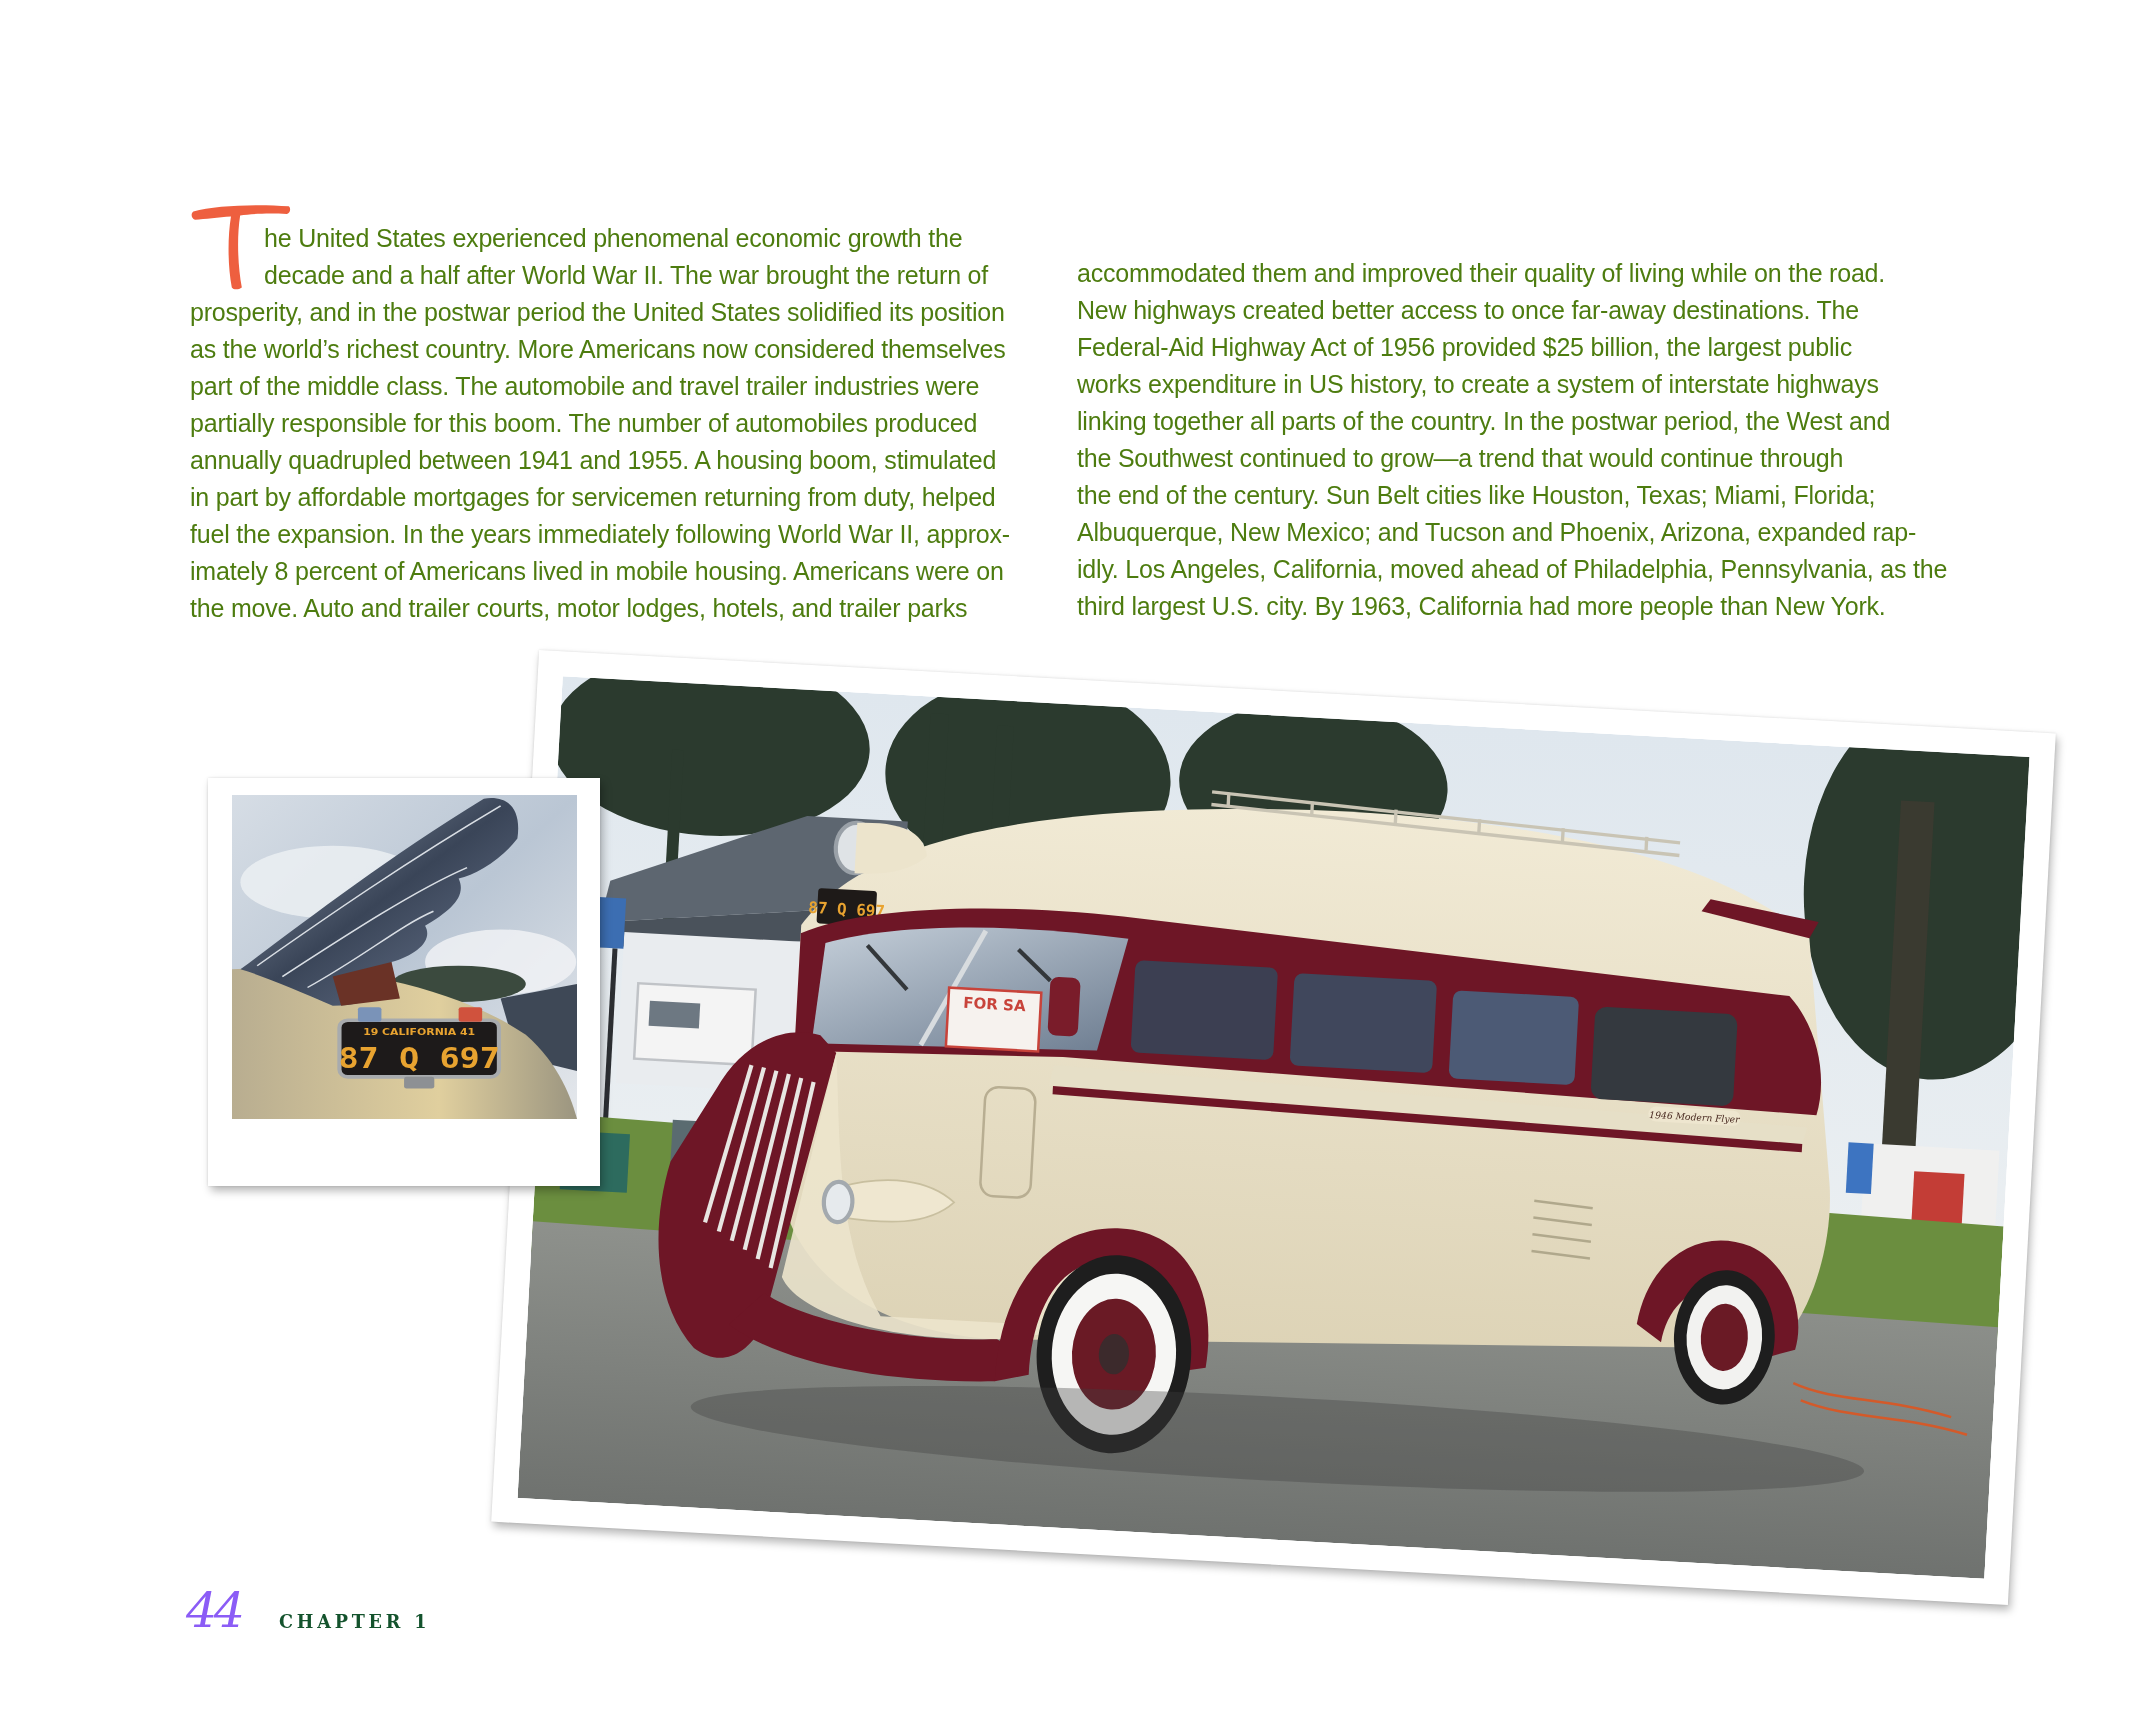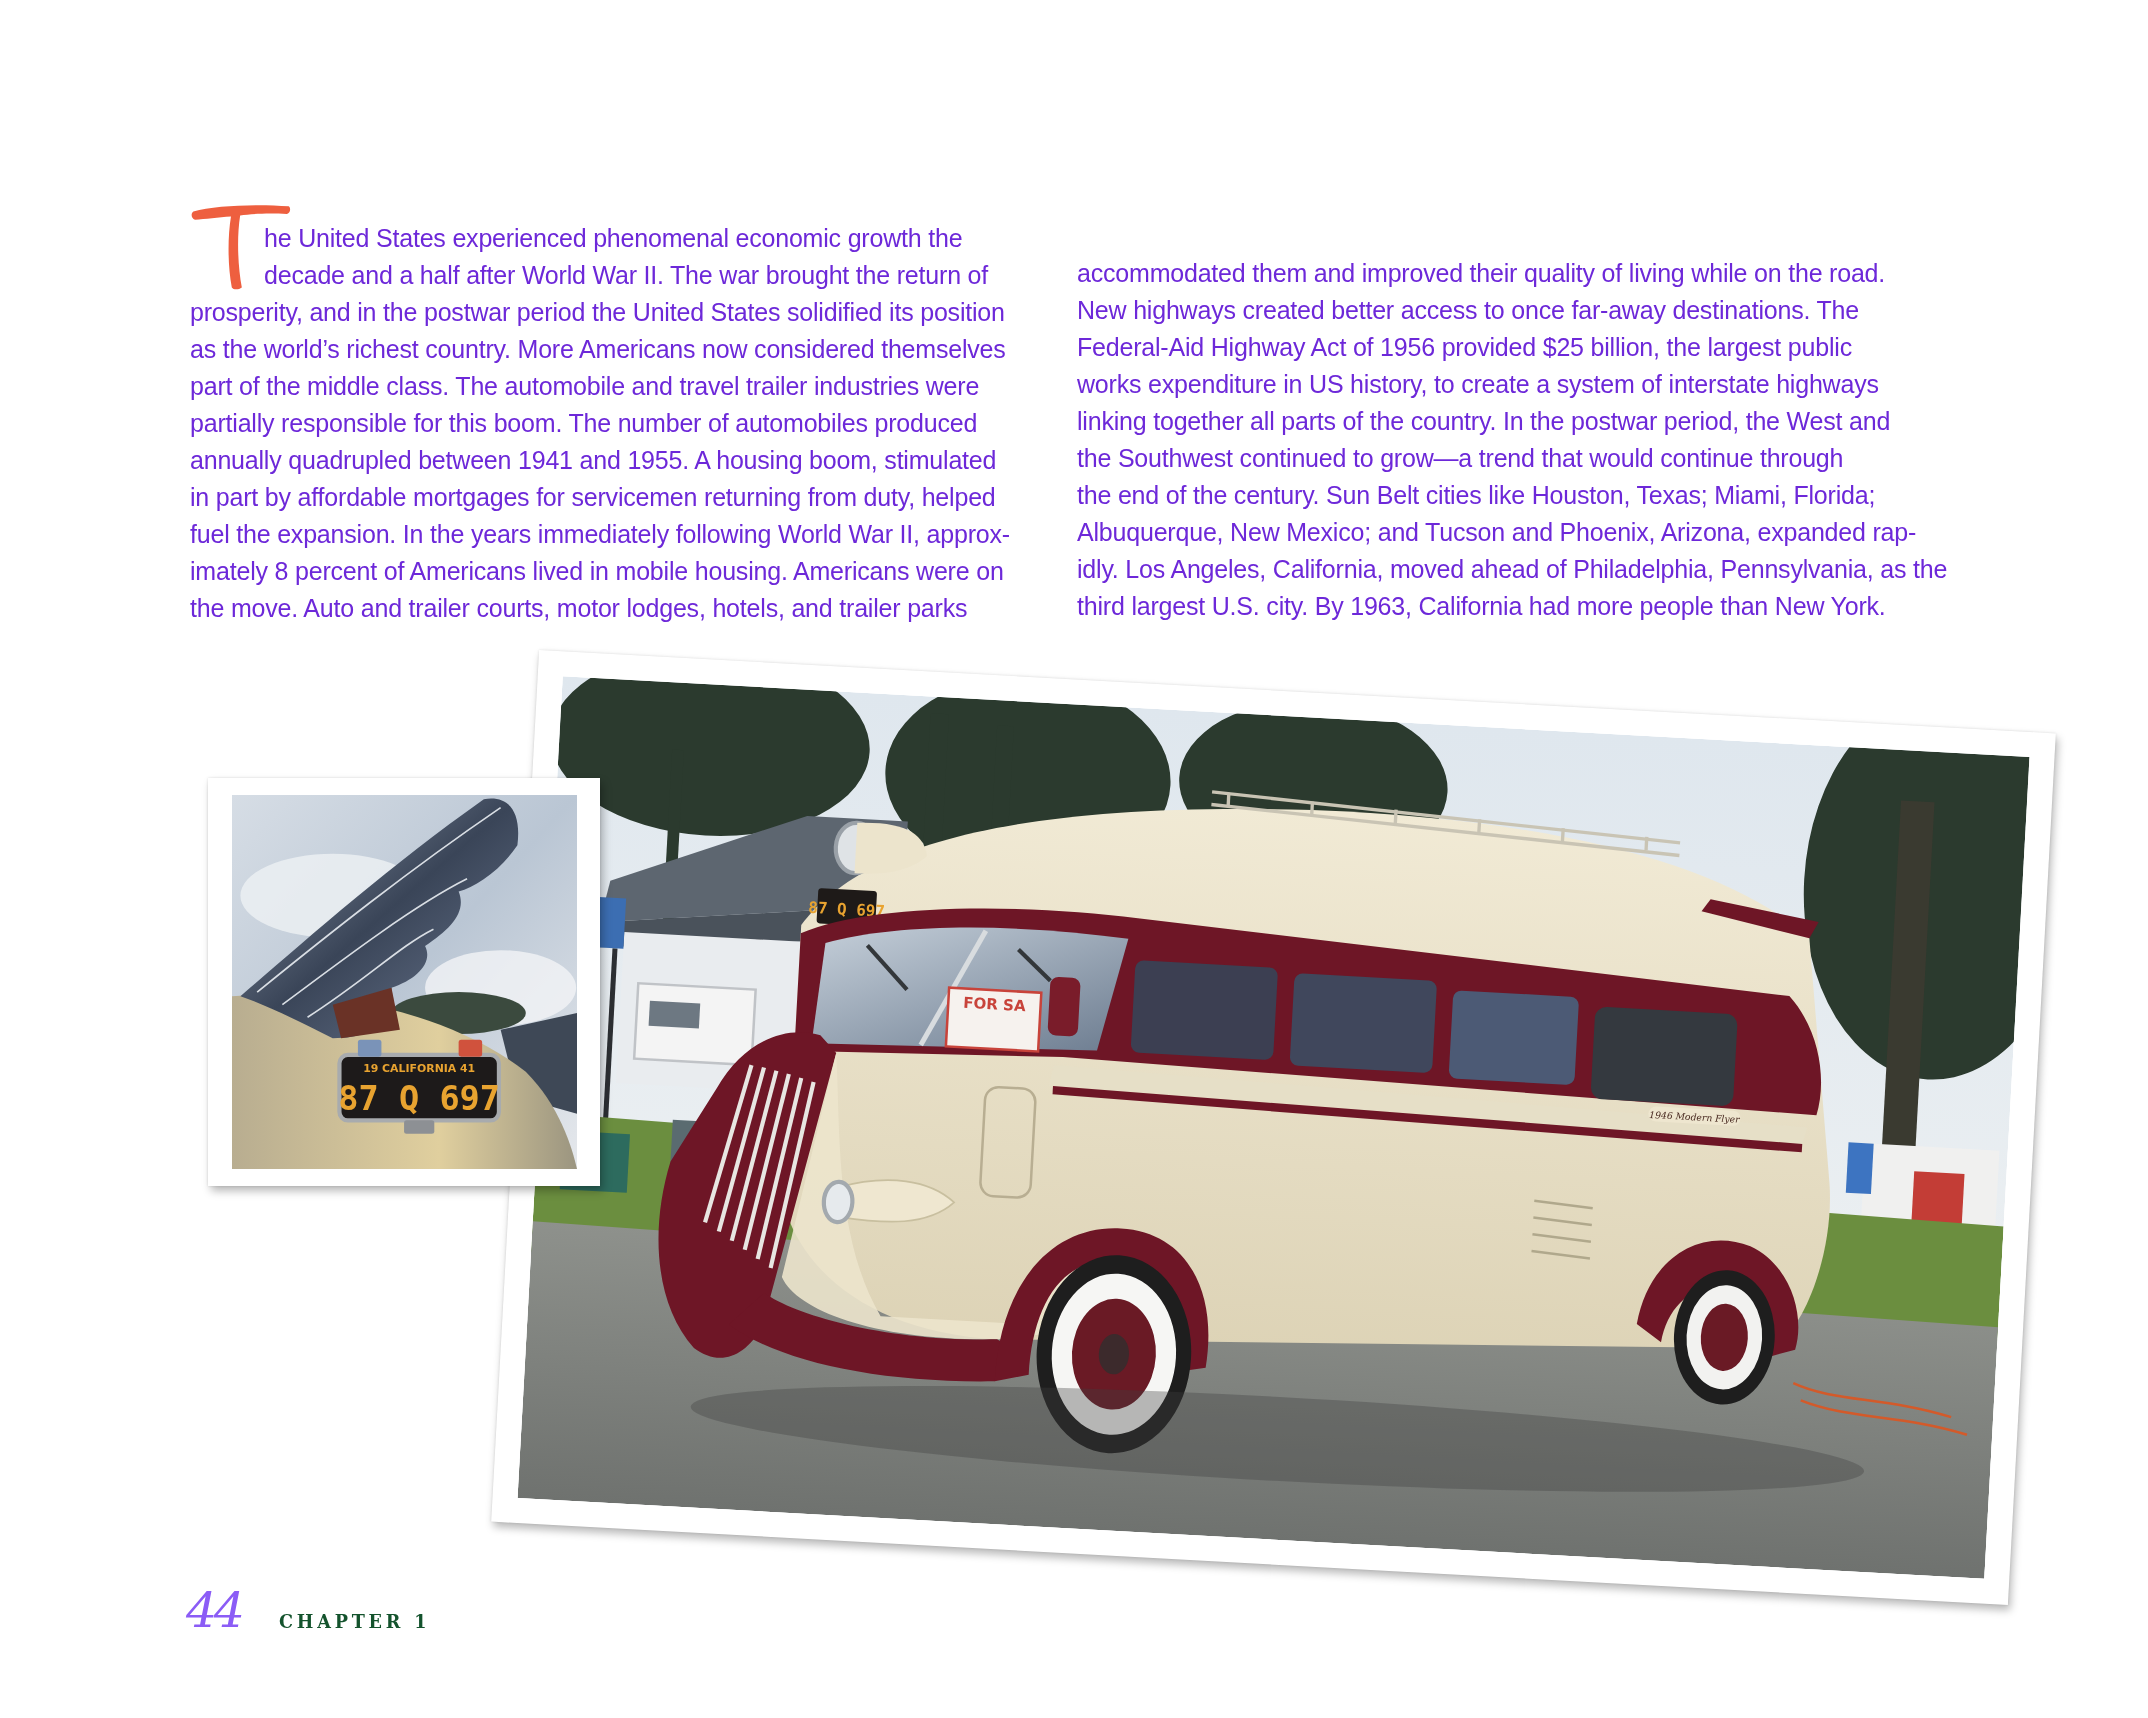--- a/index.html
+++ b/index.html
@@ -1,27 +1,27 @@
 <!DOCTYPE html>
 <html style="font-size:13.4px"><head>
 <meta charset="utf-8">
 <style>
   html,body{margin:0;padding:0;}
   body{width:2148px;height:1718px;background:#ffffff;position:relative;overflow:hidden;font-family:"Liberation Sans","DejaVu Sans",sans-serif;}
-  .col{position:absolute;top:220px;color:#6d28d9;font-size:25px;line-height:37px;letter-spacing:-0.2px;}
+  .col{position:absolute;top:220px;color:#4d7c0f;font-size:25px;line-height:37px;letter-spacing:-0.2px;}
   .col .line{white-space:nowrap;display:block;height:37px;}
   .col-left{left:190px;width:873px;}
   .col-right{left:1077px;width:906px;margin-top:35px;}
   .dropcap{position:absolute;left:190px;top:203px;width:102px;height:87px;}
   .indent{padding-left:74px;}
   .frame{position:absolute;background:#ffffff;box-shadow:2.5px 5px 8.4px rgba(0,0,0,0.28),0 0 2.5px rgba(0,0,0,0.12);}
   .frame-main{left:514px;top:691px;width:1519px;height:873px;transform:rotate(3.15deg);transform-origin:center center;}
   .frame-main .photo{position:absolute;left:25px;top:25px;right:25px;bottom:25px;overflow:hidden;}
   .frame-small{left:208px;top:778px;width:392px;height:408px;}
-  .frame-small .photo{position:absolute;left:23.5px;top:17px;width:345px;height:374px;overflow:hidden;}
+  .frame-small .photo{position:absolute;left:23.5px;top:17px;width:345px;height:324px;overflow:hidden;}
   svg{display:block;width:100%;height:100%;}
   .footer-num{position:absolute;left:186px;top:1586px;font-family:"DejaVu Serif",serif;font-style:italic;font-size:49px;color:#8b5cf6;letter-spacing:-3.4px;line-height:50px;}
   .footer-chapter{position:absolute;left:279px;top:1611px;font-family:"DejaVu Serif","Liberation Serif",serif;font-weight:bold;font-size:17.6px;letter-spacing:3.8px;color:#14532d;line-height:22px;}
 </style>
 </head>
 <body>
 
 <div class="dropcap" title="">
   <svg viewBox="0 0 122 104">
     <path d="M4 10 C 30 3, 80 1, 118 4 C 121 6, 120 12, 116 13 C 90 12, 72 13, 60 15 C 56 40, 57 75, 62 101 C 58 104, 52 104, 50 101 C 45 75, 45 40, 49 16 C 34 17, 18 19, 6 20 C 1 18, 1 12, 4 10 Z" fill="#ee5f3f"></path>

